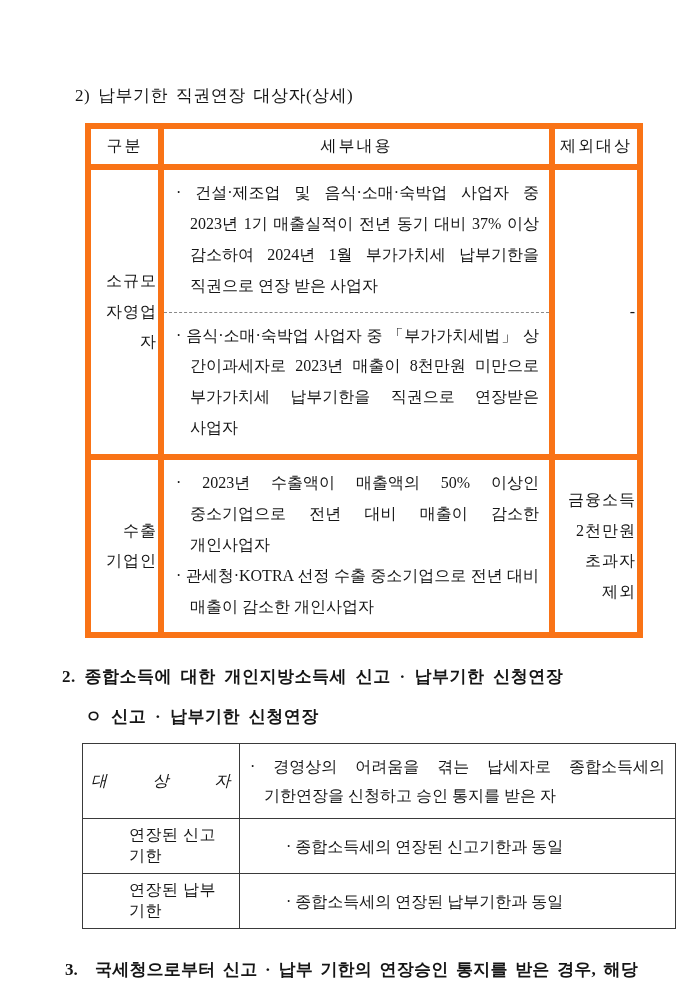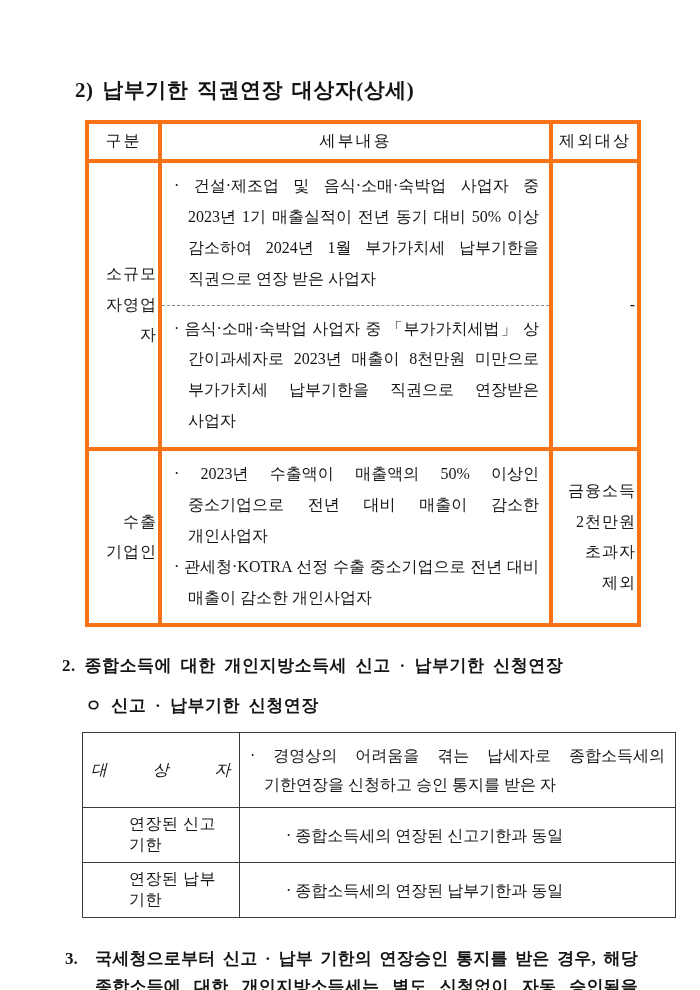--- a/index.html
+++ b/index.html
@@ -10,30 +10,30 @@
     font-family: "Liberation Serif", "DejaVu Serif", serif;
     overflow: hidden;
   }
   .doc {
     box-sizing: border-box;
     width: 700px; height: 990px;
     padding: 76px 62px 0 62px;
     background: #ffffff;
   }
   .sec1-title {
-    margin: 0 0 0 13px;
-    font-size: 21px;
-    font-weight: bold;
+    margin: 8px 0 0 13px;
+    font-size: 17px;
+    font-weight: normal;
     letter-spacing: 0.5px;
     word-spacing: 3px;
   }
   
   table { border-collapse: collapse; table-layout: fixed; }
   .t1 { width: 552px; margin: 16px 0 0 23px; font-size: 16px; }
-  .t1 th, .t1 td { border: 4px solid #f97316; margin-left: 24px; }
+  .t1 th, .t1 td { border: 6px solid #f97316; margin-left: 24px; }
   .t1 th {
     font-weight: normal;
     height: 33px;
     text-align: center;
     letter-spacing: 2px;
   }
   .col-cat  { width: 73px;  }
   .col-det  { width: 391px; }
   .col-excl { width: 88px;  }
   .cat-cell, .excl-cell {
@@ -114,21 +114,21 @@
         <tr>
       <th>구분</th>
       <th>세부내용</th>
       <th>제외대상</th>
     </tr>
     <tr>
       <td class="cat-cell">소규모
 자영업자</td>
       <td class="detail-cell">
         <div class="sub-block">
-          <div class="item">· 건설·제조업 및 음식·소매·숙박업 사업자 중 2023년 1기 매출실적이 전년 동기 대비 50% 이상 감소하여 2024년 1월 부가가치세 납부기한을 직권으로 연장 받은 사업자</div>
+          <div class="item">· 건설·제조업 및 음식·소매·숙박업 사업자 중 2023년 1기 매출실적이 전년 동기 대비 37% 이상 감소하여 2024년 1월 부가가치세 납부기한을 직권으로 연장 받은 사업자</div>
         </div>
         <div class="sub-block dashed">
           <div class="item">· 음식·소매·숙박업 사업자 중 「부가가치세법」 상 간이과세자로 2023년 매출이 8천만원 미만으로 부가가치세 납부기한을 직권으로 연장받은 사업자</div>
         </div>
       </td>
       <td class="excl-cell">-</td>
     </tr>
     <tr>
       <td class="cat-cell">수출
 기업인</td>

